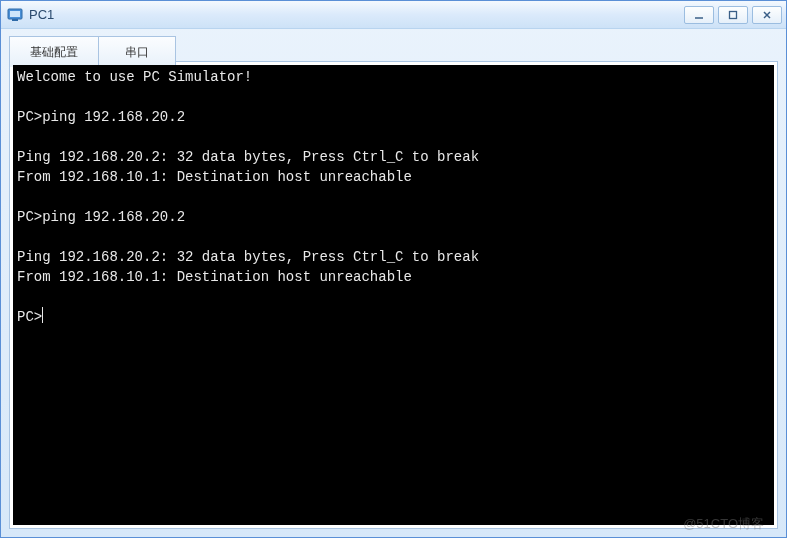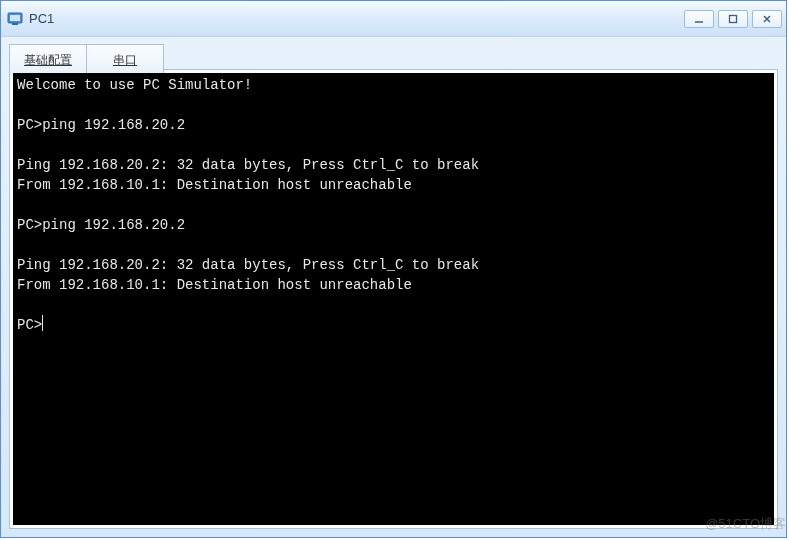--- a/index.html
+++ b/index.html
@@ -14,21 +14,21 @@
   .window {
     width: 787px;
     height: 538px;
     border: 1px solid #5a8fd6;
     background: linear-gradient(to bottom, #eaf3fc 0%, #d7e8f9 100%);
     display: flex;
     flex-direction: column;
     position: relative;
   }
   .titlebar {
-    height: 36px;
+    height: 28px;
     display: flex;
     align-items: center;
     padding: 0 4px 0 6px;
     background: linear-gradient(to bottom, #f4f9fe 0%, #dbeafb 50%, #cde2f7 100%);
     border-bottom: 1px solid #b8d4ef;
   }
   .titlebar .app-icon {
     width: 16px; height: 16px;
     margin-right: 6px;
     display: flex; align-items: center; justify-content: center;
@@ -59,33 +59,32 @@
     display: flex;
     flex-direction: column;
   }
   .tabstrip {
     display: flex;
     gap: 0;
     height: 26px;
   }
   .tab {
     min-width: 78px;
-    padding: 0 14px;
+    padding: 0 20px;
     height: 31px;
     border: 1px solid #a9c4e2;
     border-bottom: none;
     background: linear-gradient(to bottom,#fbfdff,#e8f1fa);
     color: #333;
     display: flex; align-items: center; justify-content: center;
     margin-right: -1px;
     position: relative;
     top: 1px;
     cursor: pointer;
     font-size: 12px;
-    text-decoration: underline;
   }
   .tab.active {
     background: #fff;
     border-bottom: 1px solid #fff;
     z-index: 2;
     font-weight: 500;
   }
   .tabpane-border {
     border: 1px solid #a9c4e2;
     background: #fff;
@@ -109,21 +108,21 @@
   .cursor {
     display: inline-block;
     width: 1px;
     height: 16px;
     background: #e8e8e8;
     vertical-align: -2px;
     margin-left: 0px;
   }
   .watermark {
     position: absolute;
-    right: 0;
+    right: 22px;
     bottom: 4px;
     color: rgba(120,120,120,0.45);
     font-size: 13px;
     pointer-events: none;
   }
 </style>
 </head>
 <body>
 
 <div class="window">

